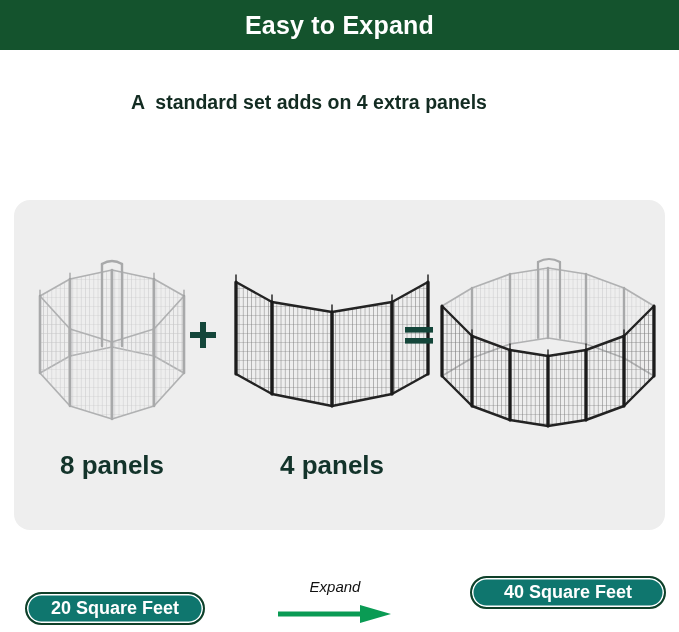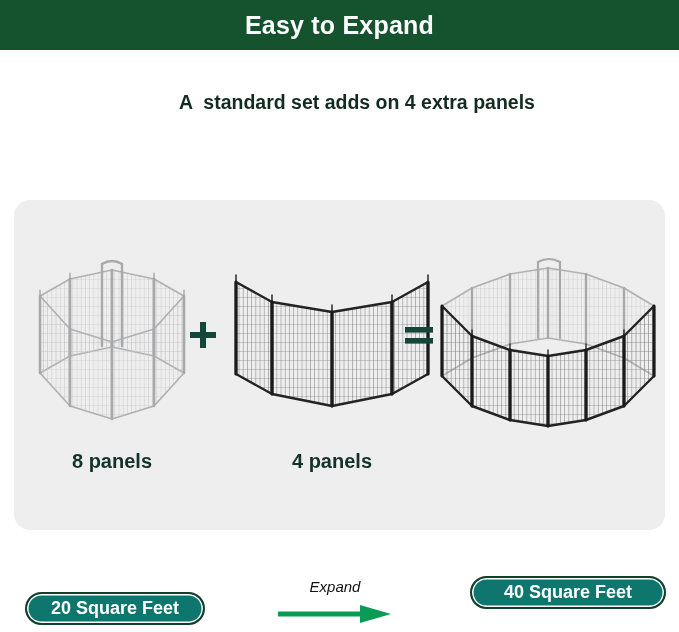--- a/index.html
+++ b/index.html
@@ -27,21 +27,20 @@
   }
 
   
   .subtitle-block{
     position:absolute;left:0;top:88px;width:618px;
     text-align:center;
     color:#132c22;
     font-size:19.5px;
     font-weight:bold;
     line-height:29px;
-    padding-left:48px;
   }
   .subtitle-line{display:block;white-space:pre;}
 
   
   .diagram-card{
     position:absolute;left:14px;top:200px;
     width:651px;height:330px;
     background:#eeeeee;
     border-radius:16px;
   }
@@ -52,21 +51,21 @@
   .col-4{left:212px;width:212px;}
   .col-12{left:420px;width:228px;}
 
   .fence-art{position:absolute;left:0;top:34px;width:100%;height:200px;}
   .fence-art svg{width:100%;height:100%;display:block;}
 
   .panel-label{
     position:absolute;left:0;top:250px;width:100%;
     text-align:center;
     color:#13332a;
-    font-size:20px;
+    font-size:26px;
     font-weight:bold;
   }
 
   
   .op{
     position:absolute;top:118px;
     width:34px;height:34px;
   }
   .op svg{width:100%;height:100%;display:block;}
   .op-plus{left:172px;}

